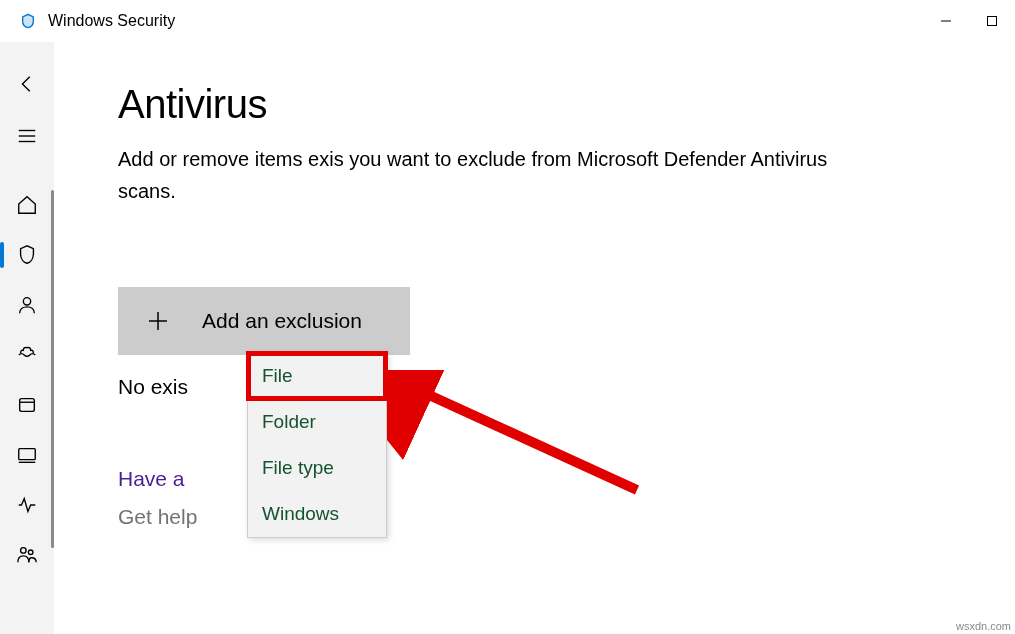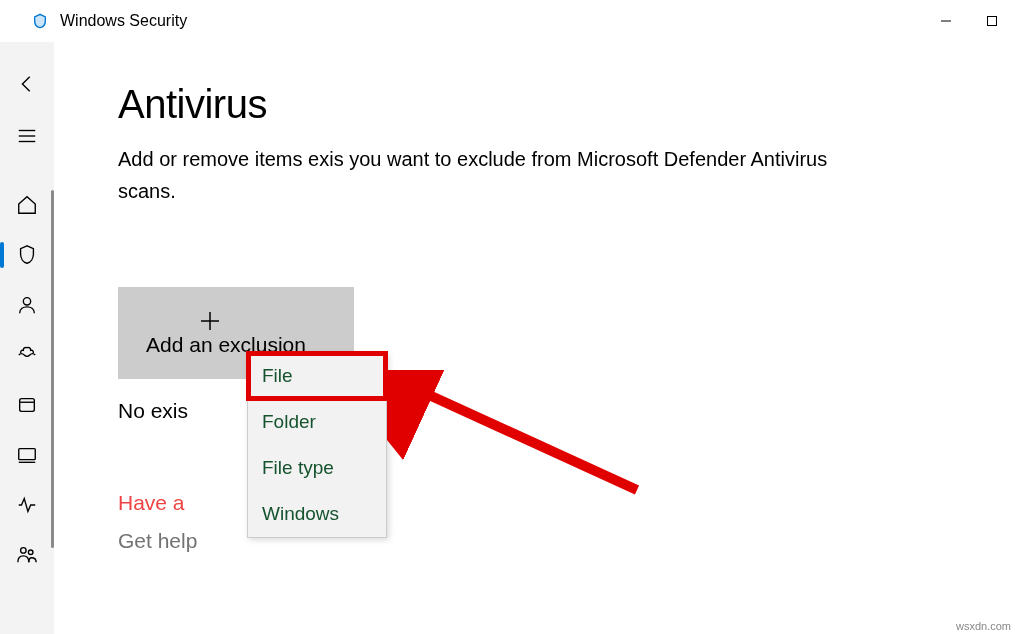--- a/index.html
+++ b/index.html
@@ -15,21 +15,21 @@
       background: #ffffff;
       overflow: hidden;
       position: relative;
     }
     
     .titlebar {
       height: 42px;
       display: flex;
       align-items: center;
       justify-content: space-between;
-      padding-left: 32px;
+      padding-left: 20px;
       border-bottom: 1px solid transparent;
     }
     
     .titlebar-left {
       display: flex;
       align-items: center;
       gap: 12px;
     }
     
     .titlebar-icon {
@@ -141,21 +141,20 @@
     }
     
     .add-exclusion-btn {
       display: flex;
       align-items: center;
       background: #cccccc;
       border: none;
       padding: 22px 48px 22px 28px;
       cursor: pointer;
       margin-bottom: 20px;
-      flex-direction: column;
     }
     
     .add-exclusion-btn .plus-icon {
       width: 24px;
       height: 24px;
       margin-right: 32px;
     }
     
     .add-exclusion-btn .btn-text {
       font-size: 21px;
@@ -164,21 +163,21 @@
     }
     
     .no-exclusions {
       font-size: 21px;
       color: #000;
       margin-bottom: 68px;
     }
     
     .question-heading {
       font-size: 21px;
-      color: #ef4444;
+      color: #4c1d95;
       margin-bottom: 14px;
     }
     
     .help-link {
       font-size: 21px;
       color: #737373;
       cursor: pointer;
     }
     
     .dropdown-menu {

